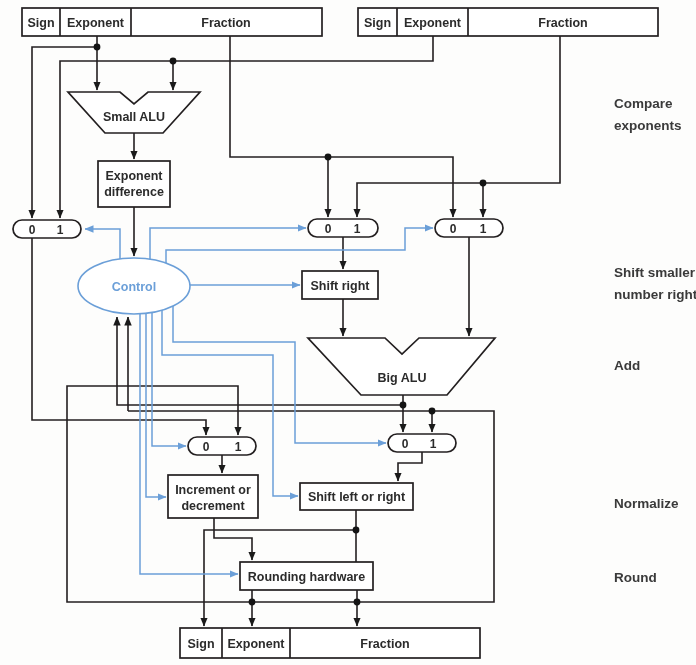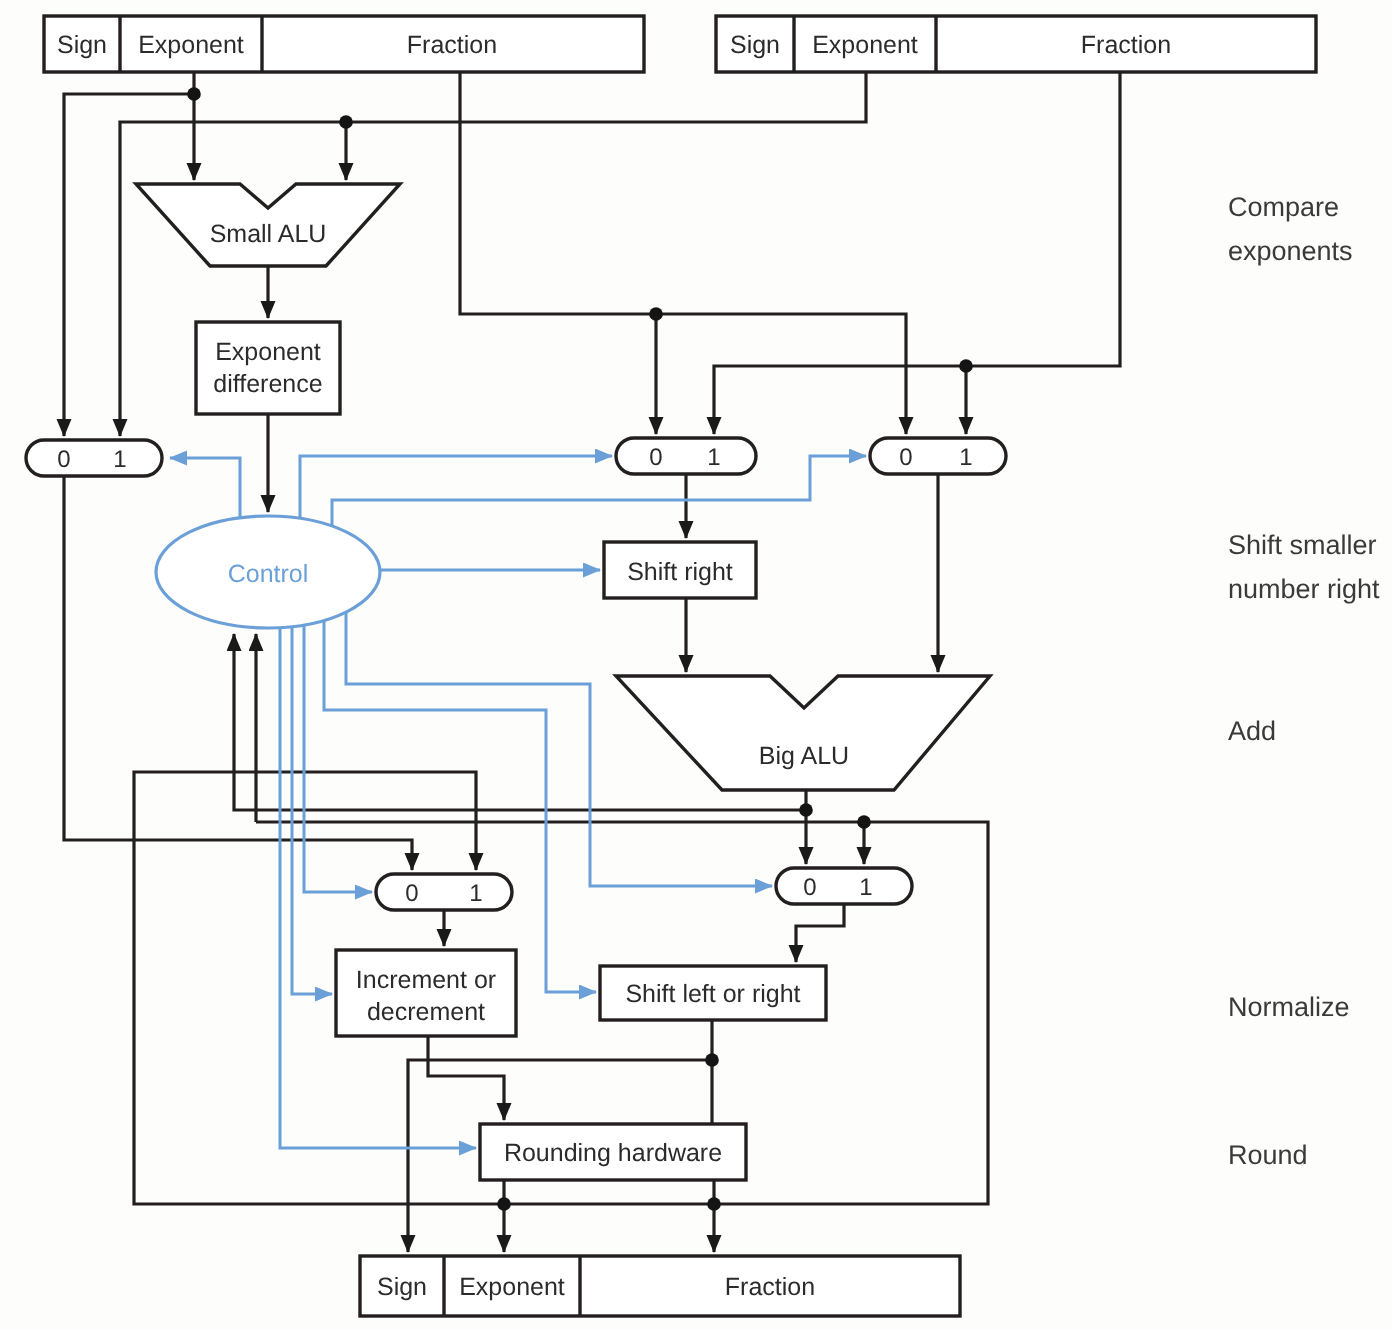--- a/index.html
+++ b/index.html
@@ -1,17 +1,17 @@
 <!DOCTYPE html>
 <html><head>
 <meta charset="utf-8">
 <title>Diagram</title>
 <style>
   html,body{margin:0;padding:0;background:#fdfdfc;}
-  .stage{width:696px;height:665px;position:relative;font-family:"Liberation Sans",sans-serif;}
+  .stage{width:696px;height:665px;position:relative;font-family:"Liberation Sans",sans-serif;font-weight:bold;}
   svg{display:block;}
   text{fill:#2b2b2b;font-family:"Liberation Sans",sans-serif;}
   .blk{fill:#ffffff;stroke:#231f20;stroke-width:1.7;}
   .wireb{fill:none;stroke:#231f20;stroke-width:1.6;}
   .wireu{fill:none;stroke:#6b9fd8;stroke-width:1.5;}
   .lbl{font-size:12.5px;}
   .muxd{font-size:12px;}
   .stg{font-size:13.5px;fill:#3a3a3a;}
   .ctl{fill:#6b9fd8;}
 </style>

